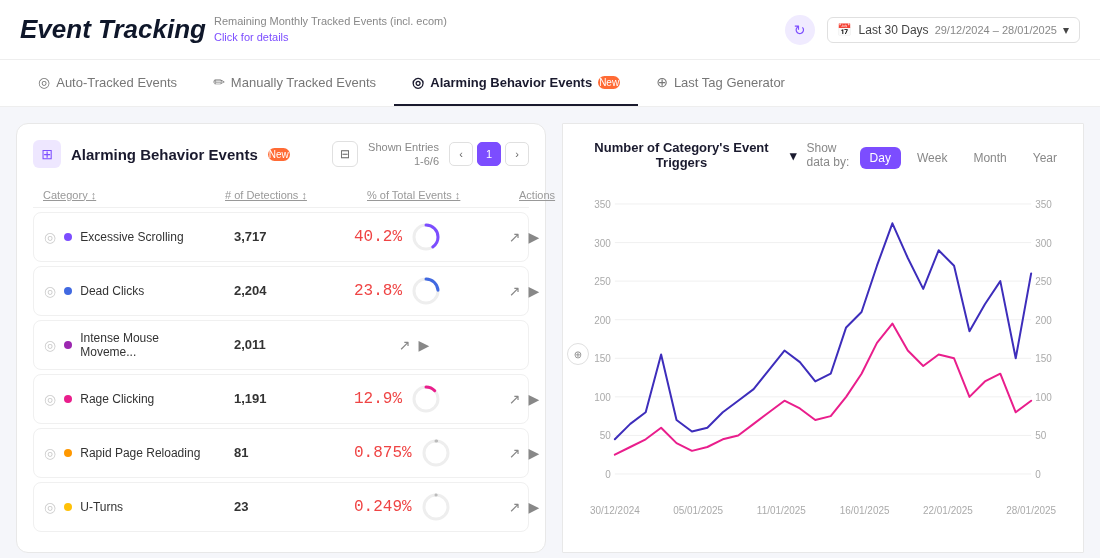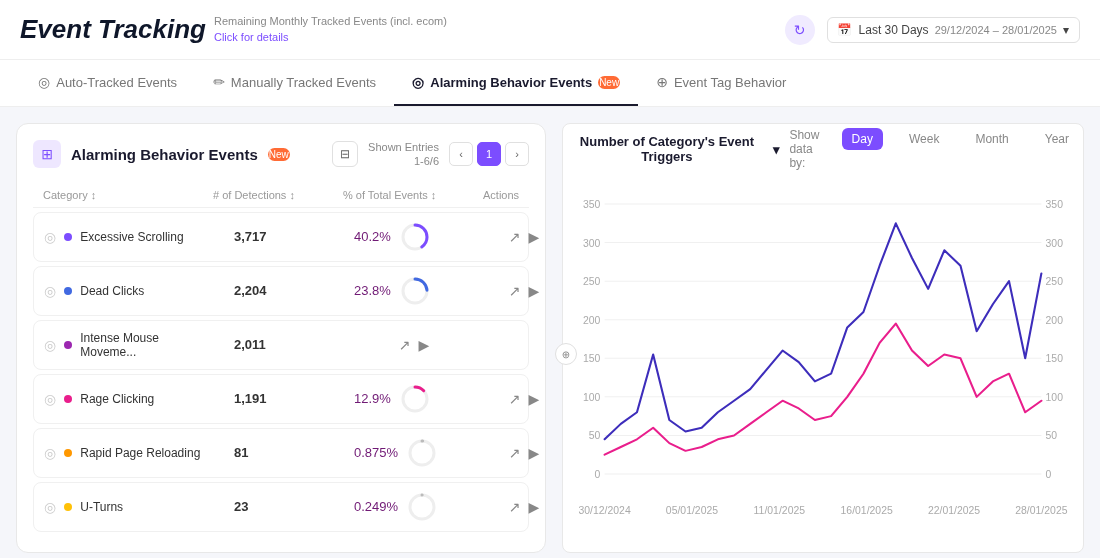--- a/index.html
+++ b/index.html
@@ -25,37 +25,37 @@
     .panel-header { display: flex; align-items: center; gap: 10px; margin-bottom: 14px; }
     .panel-icon { width: 28px; height: 28px; background: #7c4dff22; border-radius: 6px; display: flex; align-items: center; justify-content: center; color: #7c4dff; font-size: 14px; }
     .panel-title { font-size: 15px; font-weight: 700; color: #1a1a2e; }
     .panel-controls { margin-left: auto; display: flex; align-items: center; gap: 10px; }
     .filter-btn { width: 26px; height: 26px; border: 1px solid #e0e0e0; border-radius: 6px; display: flex; align-items: center; justify-content: center; cursor: pointer; color: #666; font-size: 12px; background: #fff; }
     .entries-info { font-size: 11px; color: #888; text-align: right; line-height: 1.3; }
     .pagination { display: flex; align-items: center; gap: 4px; }
     .page-btn { width: 24px; height: 24px; border: 1px solid #e0e0e0; border-radius: 5px; display: flex; align-items: center; justify-content: center; cursor: pointer; font-size: 11px; color: #666; background: #fff; }
     .page-btn.active { background: #7c4dff; color: #fff; border-color: #7c4dff; }
 
-    .table-header { display: grid; grid-template-columns: 170px 130px 140px 80px; gap: 0; padding: 6px 10px; color: #999; font-size: 11px; border-bottom: 1px solid #f0f0f0; }
+    .table-header { display: grid; grid-template-columns: 170px 130px 140px 80px; gap: 12px; padding: 6px 10px; color: #999; font-size: 11px; border-bottom: 1px solid #f0f0f0; text-decoration: underline; }
     .table-header span { display: flex; align-items: center; gap: 3px; }
 
     .table-row { display: grid; grid-template-columns: 170px 130px 140px 80px; align-items: center; padding: 10px 10px; border-radius: 8px; margin: 4px 0; border: 1px solid #f0f0f0; }
     .row-category { display: flex; align-items: center; gap: 8px; font-size: 12px; color: #333; }
     .row-dot { width: 8px; height: 8px; border-radius: 50%; flex-shrink: 0; }
     .row-icon { color: #aaa; font-size: 14px; }
     .row-detections { font-size: 13px; font-weight: 600; color: #333; padding-left: 20px; }
     .row-percent { display: flex; align-items: center; gap: 10px; padding-left: 10px; }
-    .row-percent-val { font-size: 13px; font-weight: 500; color: #701a75; }
+    .row-percent-val { font-size: 16px; font-weight: 500; color: #ef4444; font-family: Liberation Mono, monospace; }
     .row-actions { display: flex; align-items: center; gap: 8px; justify-content: center; }
     .action-btn { color: #888; cursor: pointer; font-size: 14px; }
 
-    .right-panel { background: #fff; border-radius: 8px; border: 1px solid #e8e8e8; padding: 4px; flex: 1; min-width: 0; }
+    .right-panel { background: #fff; border-radius: 1px; border: 1px solid #e8e8e8; padding: 16px; flex: 1; min-width: 0; }
     .chart-header { display: flex; align-items: center; gap: 10px; margin-bottom: 14px; }
     .chart-title-btn { display: flex; align-items: center; gap: 6px; font-size: 13px; font-weight: 600; color: #1a1a2e; cursor: pointer; background: none; border: none; }
-    .chart-controls { margin-left: auto; display: flex; align-items: flex-start; gap: 16px; font-size: 12px; color: #888; }
+    .chart-controls { margin-left: auto; display: flex; align-items: flex-end; gap: 6px; font-size: 12px; color: #888; }
     .chart-period-btn { padding: 4px 10px; border-radius: 6px; cursor: pointer; font-size: 12px; border: none; background: none; color: #888; }
     .chart-period-btn.active { background: #7c4dff; color: #fff; border-radius: 6px; }
 
     .chart-container { position: relative; height: 340px; }
     .chart-area { width: 100%; height: 100%; }
 
     .expand-btn { position: absolute; left: -12px; top: 50%; transform: translateY(-50%); width: 22px; height: 22px; background: #fff; border: 1px solid #e0e0e0; border-radius: 50%; display: flex; align-items: center; justify-content: center; cursor: pointer; font-size: 10px; color: #888; }
   </style>
 </head>
 <body>
@@ -86,21 +86,21 @@
     <span class="tab-icon">✏</span>
     <span>Manually Tracked Events</span>
   </div>
   <div class="nav-tab active">
     <span class="tab-icon">◎</span>
     <span>Alarming Behavior Events</span>
     <span class="badge-new">New</span>
   </div>
   <div class="nav-tab">
     <span class="tab-icon">⊕</span>
-    <span>Event Tag Behavior</span>
+    <span>Last Tag Generator</span>
   </div>
 </div>
 
 <div class="main">
 
   <div class="left-panel">
     <div class="panel-header">
       <div class="panel-icon">⊞</div>
       <span class="panel-title">Alarming Behavior Events</span>
       <span class="badge-new">New</span>

